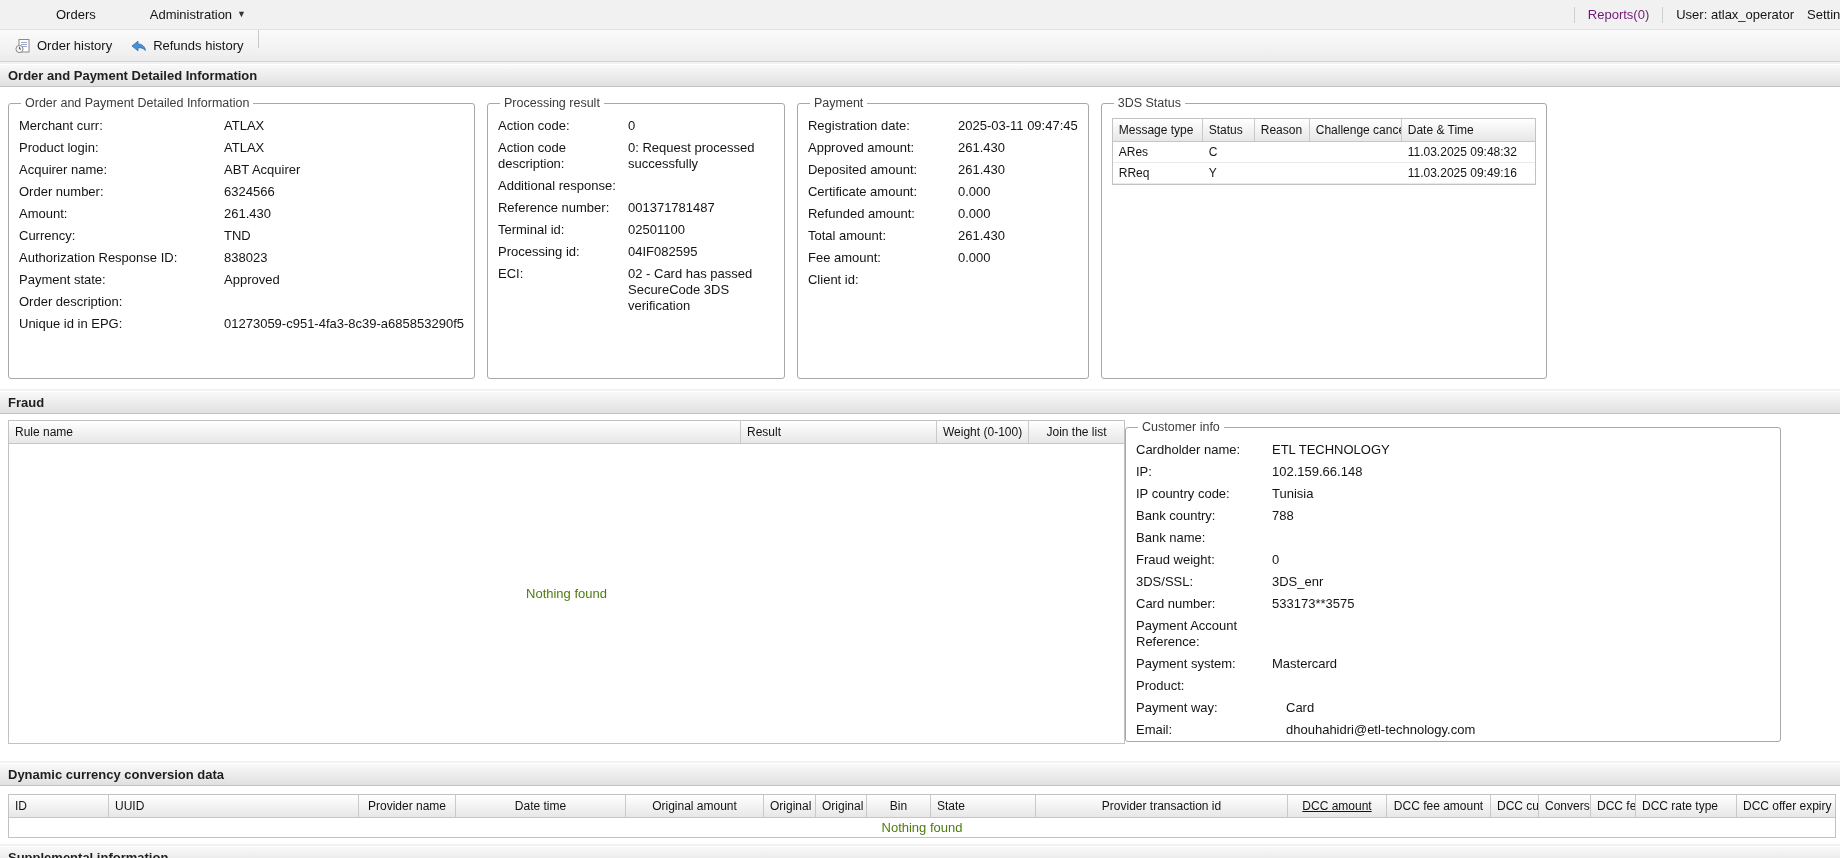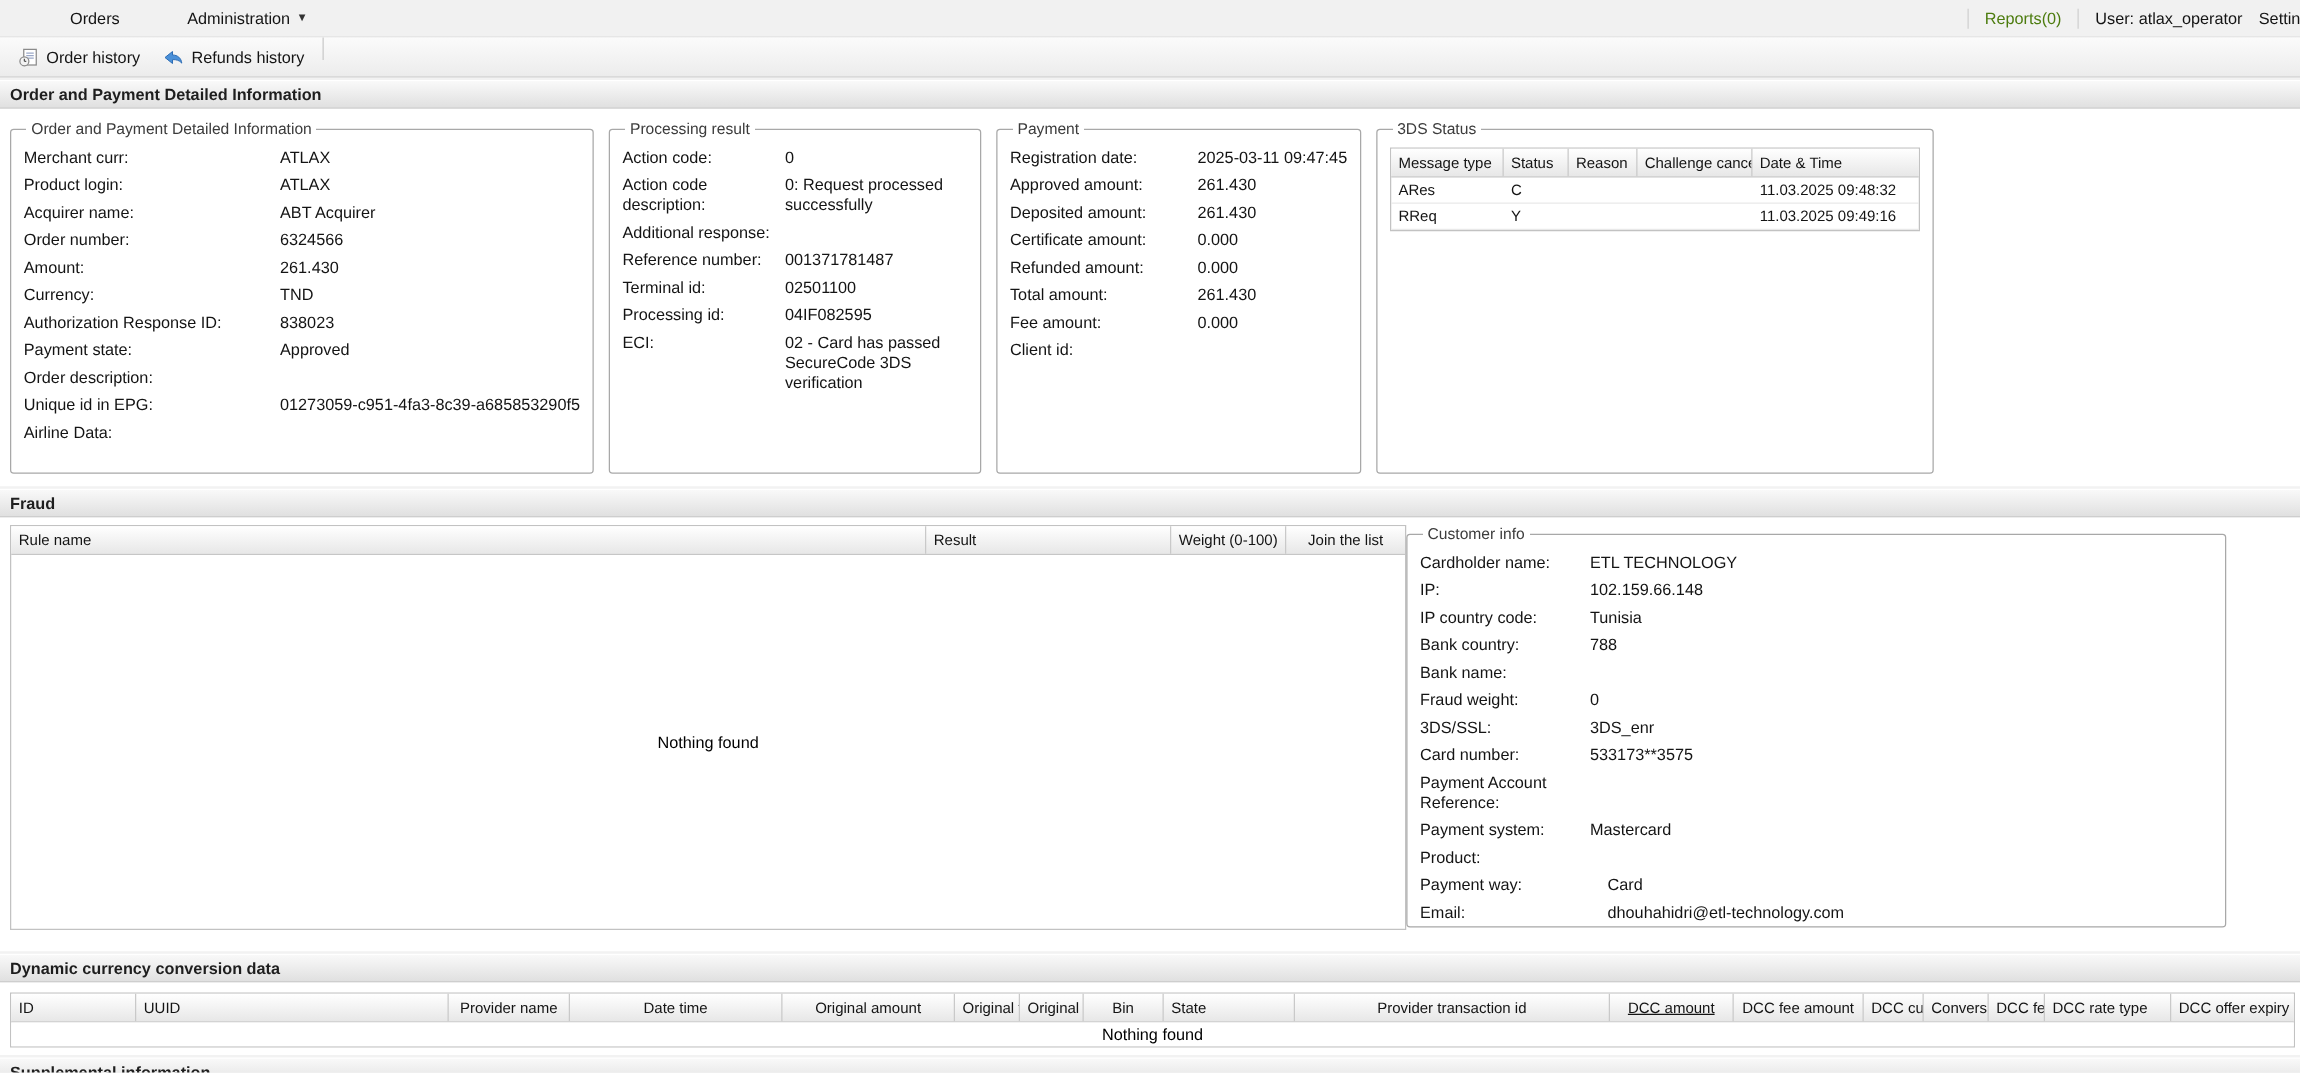--- a/index.html
+++ b/index.html
@@ -10,21 +10,21 @@
     font-size:13px; color:#141414;
   }
   
   .menubar {
     height:30px; background:#f1f1f1; border-bottom:1px solid #e2e2e2;
     display:flex; align-items:center; padding-left:10px; box-sizing:border-box;
   }
   .menu-item { padding:4px 8px; cursor:default; display:flex; align-items:center; gap:5px;margin-left:38px; }
   .caret { font-size:9px; color:#333; line-height:1; }
   .menu-right { margin-left:auto; display:flex; align-items:center; gap:13px; margin-right:-14px; white-space:nowrap; }
-  .menu-reports { color:#4d7c0f; }
+  .menu-reports { color:#701a75; }
   .vsep { width:1px; height:16px; background:#cfcfcf; }
   
   .toolbar {
     height:32px; background:linear-gradient(#fbfbfb,#ececec);
     border-bottom:1px solid #d2d2d2; display:flex; 
     padding-left:6px; box-sizing:border-box;
   }
   .tool-btn { display:flex; align-items:center; gap:6px; padding:3px 9px; border-radius:2px; cursor:default; }
   .tool-btn svg { display:block; }
   .tb-sep { width:1px; height:18px; background:#c9c9c9; margin-left:6px; }
@@ -76,21 +76,21 @@
   .t3ds .thead > div:nth-of-type(4), .t3ds .trow > div:nth-of-type(4) { width:92px; }
   .t3ds .trow > div:nth-of-type(5) { flex:1; }
   
   .fraud-region { background:#fff; height:347px; box-sizing:border-box; display:flex; padding:6px 0 0 8px; }
   .fraud-table { width:1117px; height:324px; box-sizing:border-box; display:flex; flex-direction:column; }
   .tfraud .thead > div:nth-of-type(1) { width:732px; }
   .tfraud .thead > div:nth-of-type(2) { width:196px; }
   .tfraud .thead > div:nth-of-type(3) { width:92px; text-align:center; }
   .tfraud .thead > div:nth-of-type(4) { text-align:center; }
   .fraud-body { flex:1; display:flex; align-items:center; justify-content:center; }
-  .empty-text { color:#000000; }
+  .empty-text { color:#4d7c0f; }
   .fs-cust { width:656px; height:322px; margin-left:13px; margin-top:4px; }
   .fs-cust .flabel { width:136px; }
   .fs-cust .fbody > div:nth-of-type(12) .fvalue,
   .fs-cust .fbody > div:nth-of-type(13) .fvalue { padding-left:14px; }
   
   .dcc-region { background:#fff; box-sizing:border-box; padding:8px 4px 6px 8px; }
   .dcc-table { width:1828px; box-sizing:border-box; }
   .tdcc .thead > div:nth-of-type(1)  { width:100px; }
   .tdcc .thead > div:nth-of-type(2)  { width:250px; }
   .tdcc .thead > div:nth-of-type(3)  { width:97px;  text-align:center; }
@@ -209,24 +209,20 @@
         <div class="frow">
           <div class="flabel">Order description:</div>
           <div class="fvalue"></div>
         </div>
 
         <div class="frow">
           <div class="flabel">Unique id in EPG:</div>
           <div class="fvalue">01273059-c951-4fa3-8c39-a685853290f5</div>
         </div>
 
-        <div class="frow">
-          <div class="flabel">Airline Data:</div>
-          <div class="fvalue"></div>
-        </div>
       </div>
   </fieldset>
 
   <fieldset class="panel fs-proc">
     <legend>Processing result</legend>
     <div class="fbody">
 
         <div class="frow">
           <div class="flabel">Action code:</div>
           <div class="fvalue">0</div>

